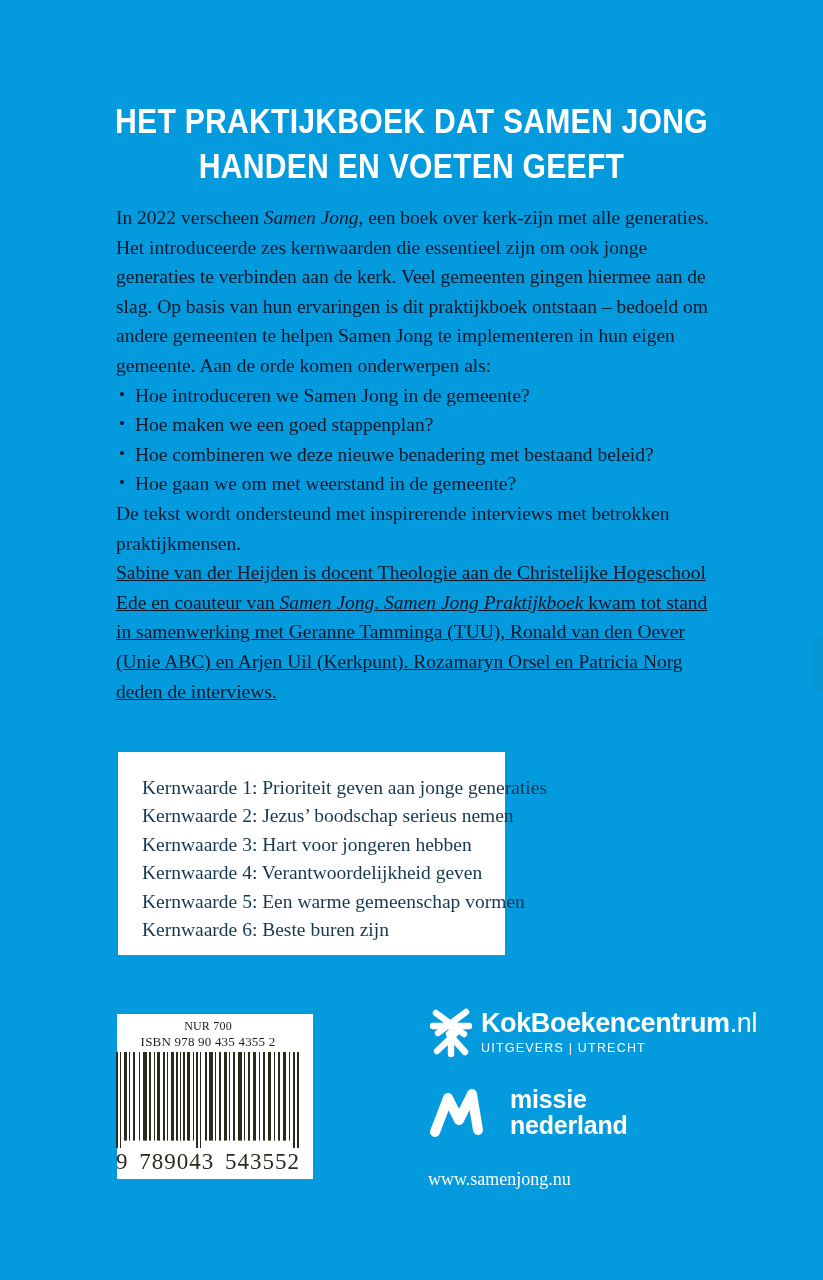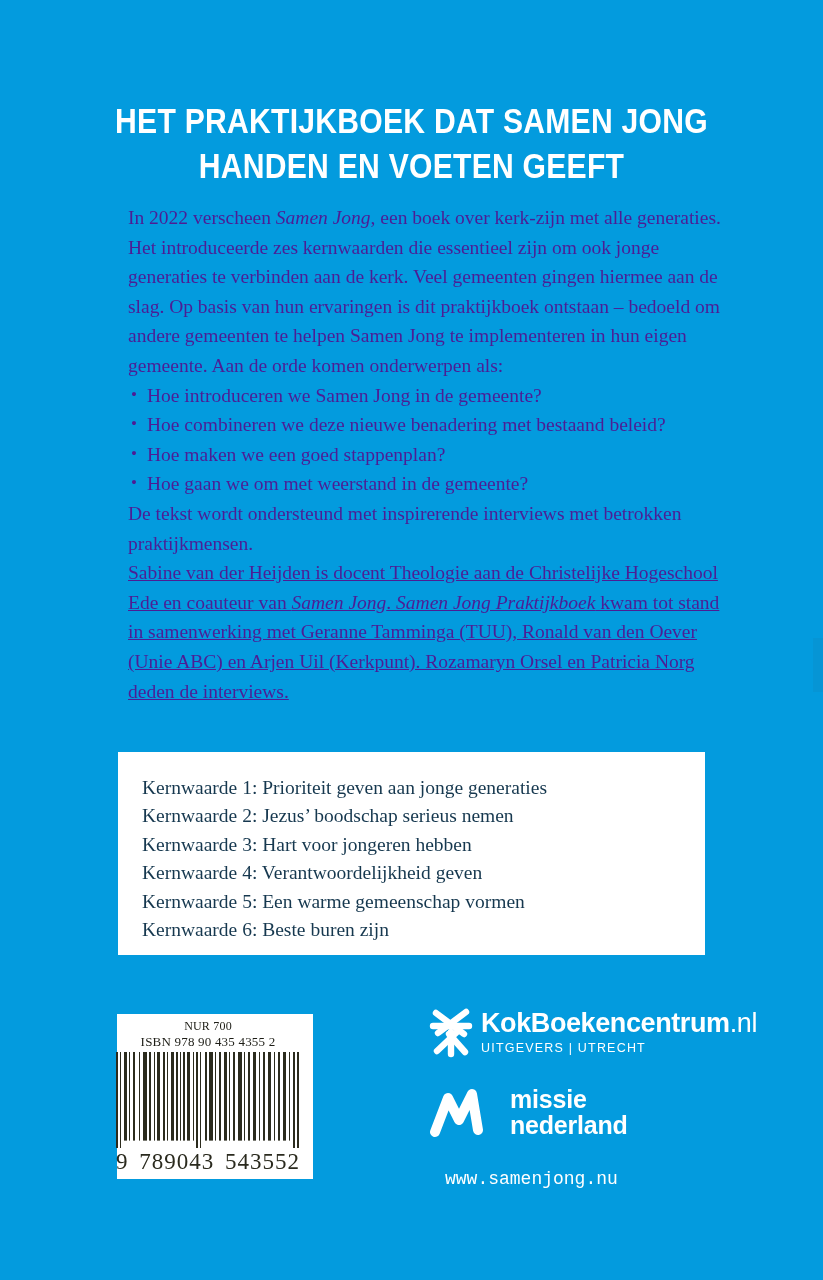--- a/index.html
+++ b/index.html
@@ -49,24 +49,24 @@
     line-height: 45px;
     letter-spacing: .3px;
     transform: scaleX(.86);
     transform-origin: 50% 50%;
   }
   .headline .hl-line { display: block; white-space: nowrap; }
 
   
   .body-col {
     position: absolute;
-    left: 128px;
+    left: 116px;
     top: 203px;
     width: 608px;
-    color: #4c1d95;
+    color: #0f172a;
     font-size: 19.5px;
     line-height: 29.6px;
     font-family: "Liberation Serif", "Liberation Sans", sans-serif;
   }
 
   .body-col p { margin: 0; }
   .body-col em { font-style: italic; }
 
   .para-intro { width: 606px; }
 
@@ -90,21 +90,21 @@
 
   .para-closing { margin-top: 0; }
 
   .para-author { margin-top: 25px; text-decoration: underline; }
 
   
   .values-panel {
     position: absolute;
     left: 118px;
     top: 752px;
-    width: 587px;
+    width: 387px;
     height: 203px;
     background: #ffffff;
     padding: 22px 0 0 24px;
   }
   .values-panel ol {
     list-style: none;
     margin: 0;
     padding: 0;
   }
   .values-panel li {
@@ -205,23 +205,23 @@
     font-family: "Liberation Sans", sans-serif;
     font-weight: 700;
     font-size: 25px;
     line-height: 26px;
     letter-spacing: -.2px;
   }
   .missie-words span { display: block; }
 
   .site-url {
     margin-top: 30px;
-    margin-left: 21px;
-    color: #ffffff;
-    font-family: Liberation Mono, monospace;
+    margin-left: 4px;
+    color: #ffffff;
+    font-family: Liberation Serif, serif;
     font-size: 18px;
     line-height: 22px;
     text-align: left;
     padding-left: 0;
   }
   .site-url-wrap {
     width: 310px;
     text-align: center;
   }
 </style>
@@ -236,22 +236,22 @@
     <span class="hl-line">HET PRAKTIJKBOEK DAT SAMEN JONG</span>
     <span class="hl-line">HANDEN EN VOETEN GEEFT</span>
   </h1>
 
   <div class="body-col">
 
     <p class="para-intro"><span>In 2022 verscheen </span><em>Samen Jong</em><span>, een boek over kerk-zijn met alle generaties. Het introduceerde zes kernwaarden die essentieel zijn om ook jonge generaties te verbinden aan de kerk. Veel gemeenten gingen hiermee aan de slag. Op basis van hun ervaringen is dit praktijkboek ontstaan – bedoeld om andere gemeenten te helpen Samen Jong te implementeren in hun eigen gemeente. Aan de orde komen onderwerpen als:</span></p>
 
     <ul class="topic-list">
       <li><span>Hoe introduceren we Samen Jong in de gemeente?</span></li>
+      <li><span>Hoe maken we een goed stappenplan?</span></li>
       <li><span>Hoe combineren we deze nieuwe benadering met bestaand beleid?</span></li>
-      <li><span>Hoe maken we een goed stappenplan?</span></li>
       <li><span>Hoe gaan we om met weerstand in de gemeente?</span></li>
     </ul>
 
     <p class="para-closing">De tekst wordt ondersteund met inspirerende interviews met betrokken praktijkmensen.</p>
 
     <p class="para-author"><span>Sabine van der Heijden is docent Theologie aan de Christelijke Hogeschool Ede en coauteur van </span><em>Samen Jong</em><span>. </span><em>Samen Jong Praktijkboek</em><span> kwam tot stand in samenwerking met Geranne Tamminga (TUU), Ronald van den Oever (Unie ABC) en Arjen Uil (Kerkpunt). Rozamaryn Orsel en Patricia Norg deden de interviews.</span></p>
   </div>
 
   <div class="values-panel">
     <ol>

